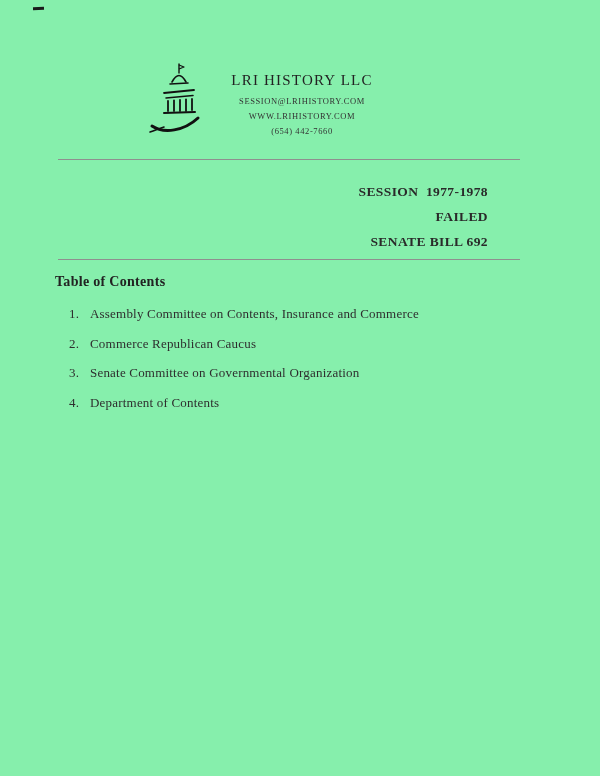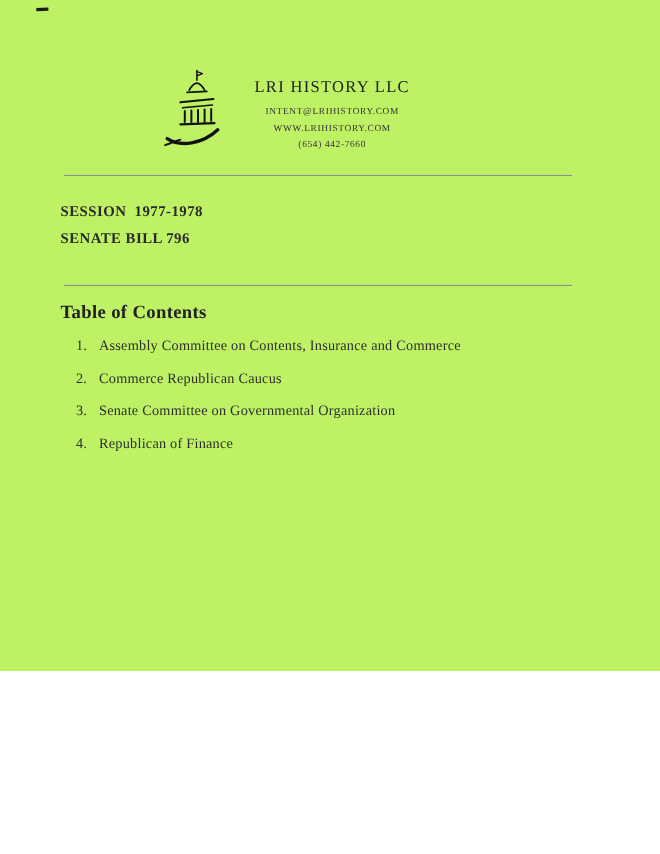--- a/index.html
+++ b/index.html
@@ -3,22 +3,22 @@
 <meta charset="utf-8">
 <style>
   html, body {
     margin: 0;
     padding: 0;
     background: #ffffff;
   }
   .page {
     position: relative;
     width: 600px;
-    height: 610px;
-    background: #bef264;
+    height: 776px;
+    background: #86efac;
     font-family: "Liberation Serif", serif;
     color: #2b2b2b;
     overflow: hidden;
   }
 
   
   .artifact {
     position: absolute;
     left: 33px;
     top: 7px;
@@ -65,39 +65,40 @@
     border-top: 1px solid #8f8f8f;
     height: 0;
   }
   .rule-1 { top: 159px; }
   .rule-2 { top: 259px; }
 
   
   .session-block {
     position: absolute;
     top: 179px;
-    left: 55px;
+    left: 68px;
     right: 112px;
+    text-align: right;
     font-weight: bold;
     font-size: 13.5px;
     color: #2a2a2a;
     letter-spacing: 0.4px;
   }
   .session-block .line {
     line-height: 25px;
     white-space: pre;
   }
 
   
   .toc-title {
     position: absolute;
     left: 55px;
     top: 274px;
     font-weight: bold;
-    font-size: 17px;
+    font-size: 14px;
     color: #222222;
     letter-spacing: 0.3px;
   }
   .toc-list {
     position: absolute;
     left: 69px;
     top: 306px;
     width: 470px;
   }
   .toc-item {
@@ -142,30 +143,31 @@
 
       <path d="M18 53 L49 52" stroke="#111" stroke-width="2" stroke-linecap="round"></path>
 
       <path d="M6 66 C 18 74, 38 71, 52 58" stroke="#111" stroke-width="3" fill="none" stroke-linecap="round"></path>
       <path d="M4 72 C 10 70, 14 68, 18 67" stroke="#111" stroke-width="1.6" fill="none" stroke-linecap="round"></path>
     </svg>
   </div>
 
   <div class="header-text">
     <div class="company-name">LRI HISTORY LLC</div>
-    <div class="contact-line">INTENT@LRIHISTORY.COM</div>
+    <div class="contact-line">SESSION@LRIHISTORY.COM</div>
     <div class="contact-line">WWW.LRIHISTORY.COM</div>
     <div class="contact-line">(654) 442-7660</div>
   </div>
 
   <div class="rule rule-1"></div>
 
   <div class="session-block">
     <div class="line">SESSION  1977-1978</div>
-    <div class="line">SENATE BILL 796</div>
+    <div class="line">FAILED</div>
+    <div class="line">SENATE BILL 692</div>
   </div>
 
   <div class="rule rule-2"></div>
 
   <div class="toc-title">Table of Contents</div>
 
   <div class="toc-list">
     <div class="toc-item">
       <span class="toc-num">1.</span>
       <span class="toc-label">Assembly Committee on Contents, Insurance and Commerce</span>
@@ -173,17 +175,17 @@
     <div class="toc-item">
       <span class="toc-num">2.</span>
       <span class="toc-label">Commerce Republican Caucus</span>
     </div>
     <div class="toc-item">
       <span class="toc-num">3.</span>
       <span class="toc-label">Senate Committee on Governmental Organization</span>
     </div>
     <div class="toc-item">
       <span class="toc-num">4.</span>
-      <span class="toc-label">Republican of Finance</span>
+      <span class="toc-label">Department of Contents</span>
     </div>
   </div>
 
 </div>
 
 </body></html>

